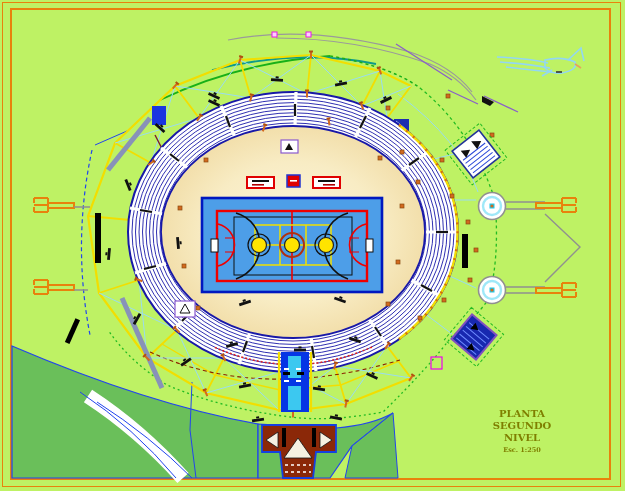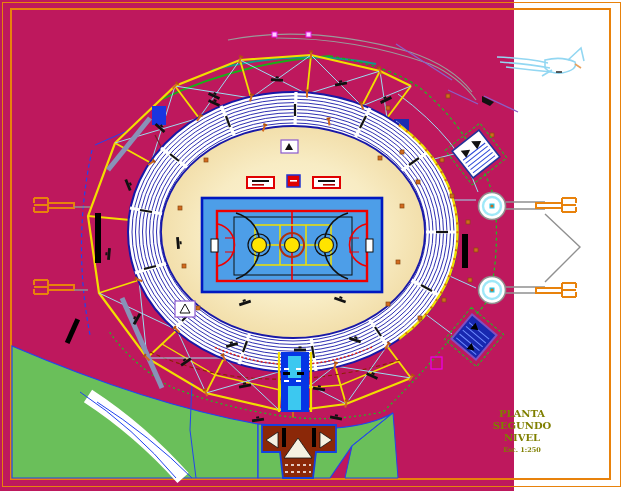--- a/index.html
+++ b/index.html
@@ -1,17 +1,17 @@
 <!DOCTYPE html>
 <html><head>
 <meta charset="utf-8">
 <style>
   html,body{margin:0;padding:0;background:#fff;width:625px;height:491px;overflow:hidden;
     font-family:"Liberation Sans",sans-serif;}
-  .page{position:relative;width:514px;height:491px;background:#be185d;}
+  .page{position:relative;width:625px;height:491px;background:#bef264;}
   .frame-outer{position:absolute;left:2px;top:2px;width:619px;height:485px;
     border:1px solid #e8820c;box-sizing:border-box;}
   .frame-inner{position:absolute;left:10px;top:8px;width:601px;height:472px;
     border:2px solid #e8820c;box-sizing:border-box;}
   svg{position:absolute;left:0;top:0;}
   text.title{font-family:"DejaVu Serif",serif;font-weight:bold;fill:#7f7f00;}
 </style>
 </head>
 <body>
 

